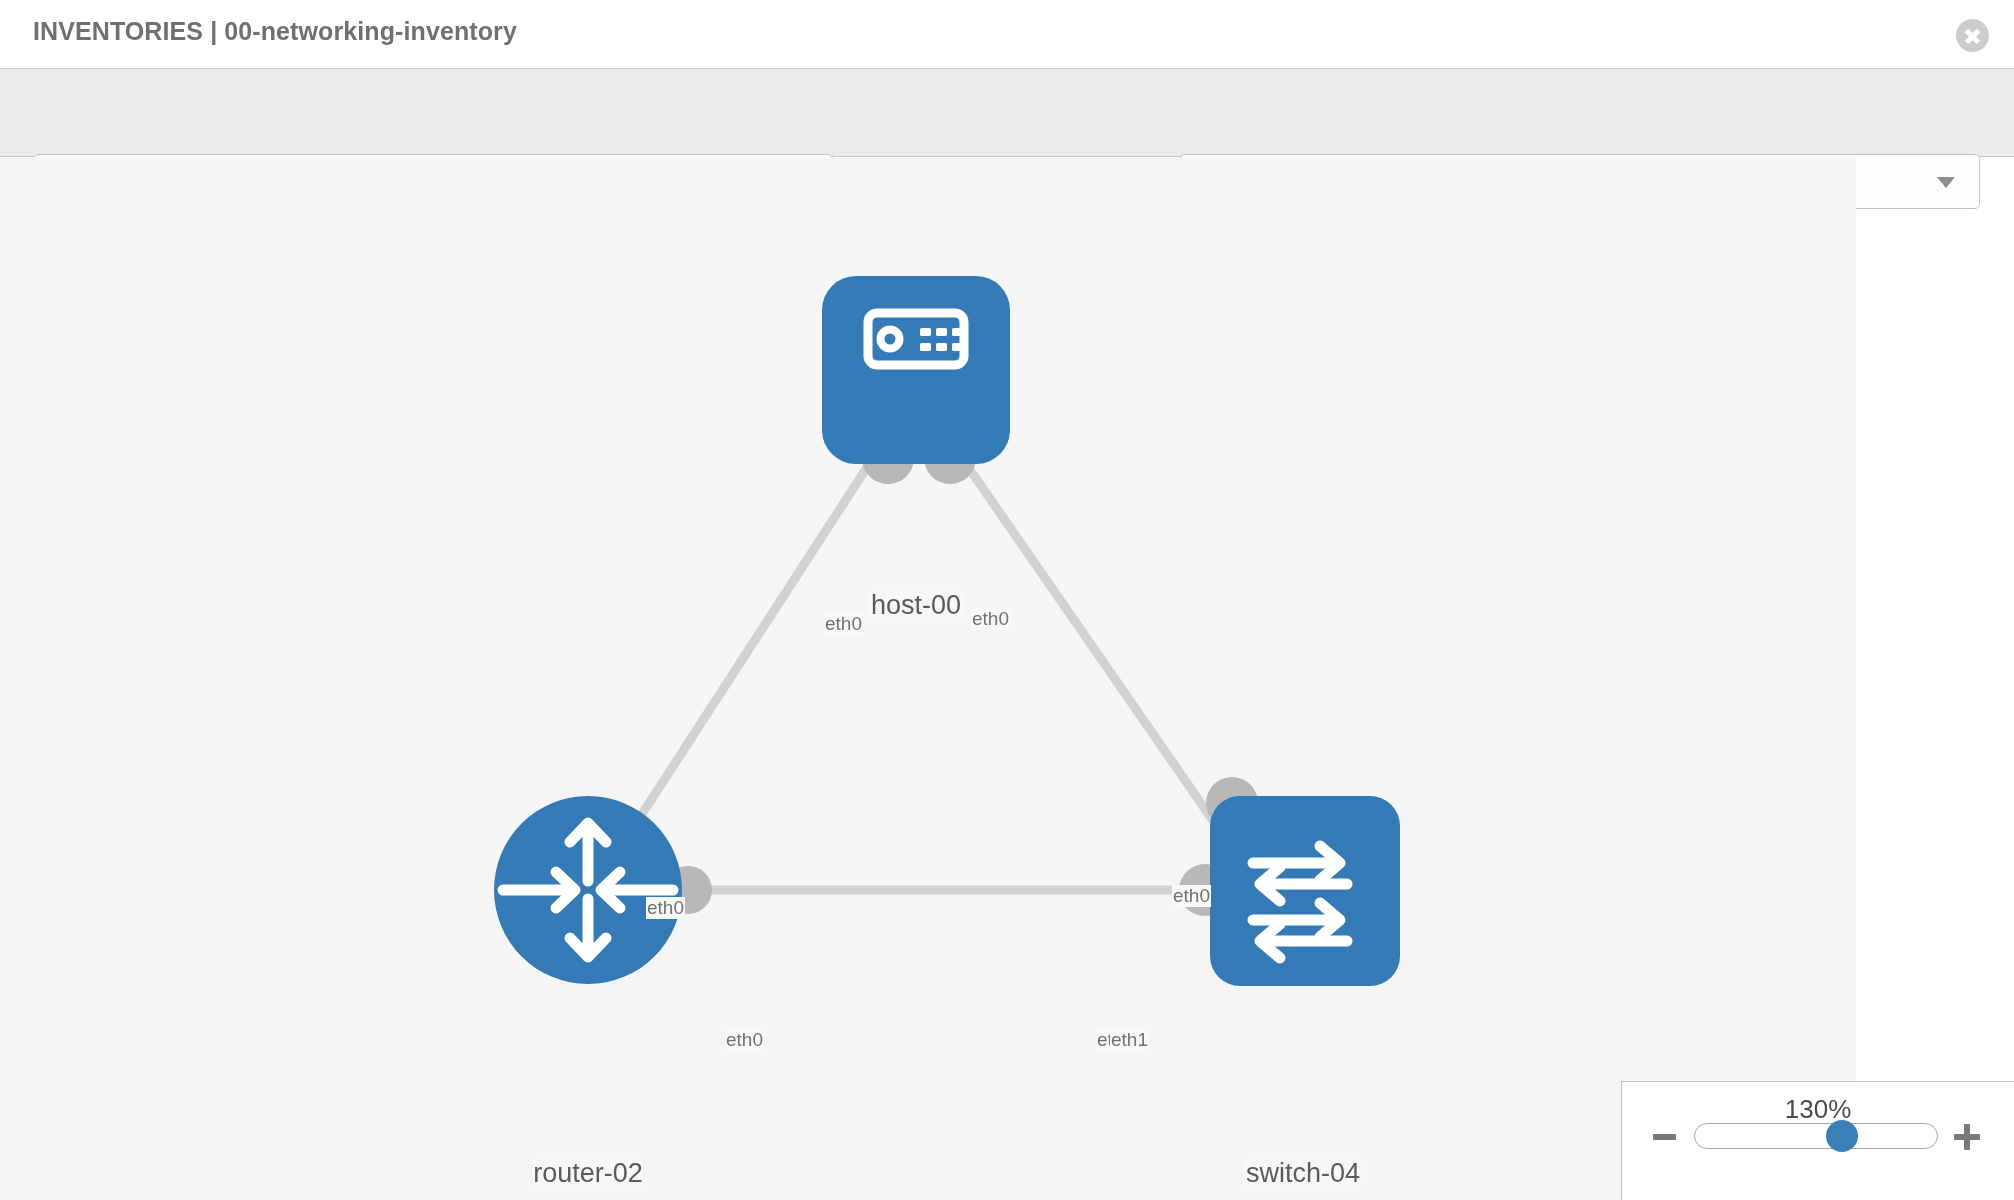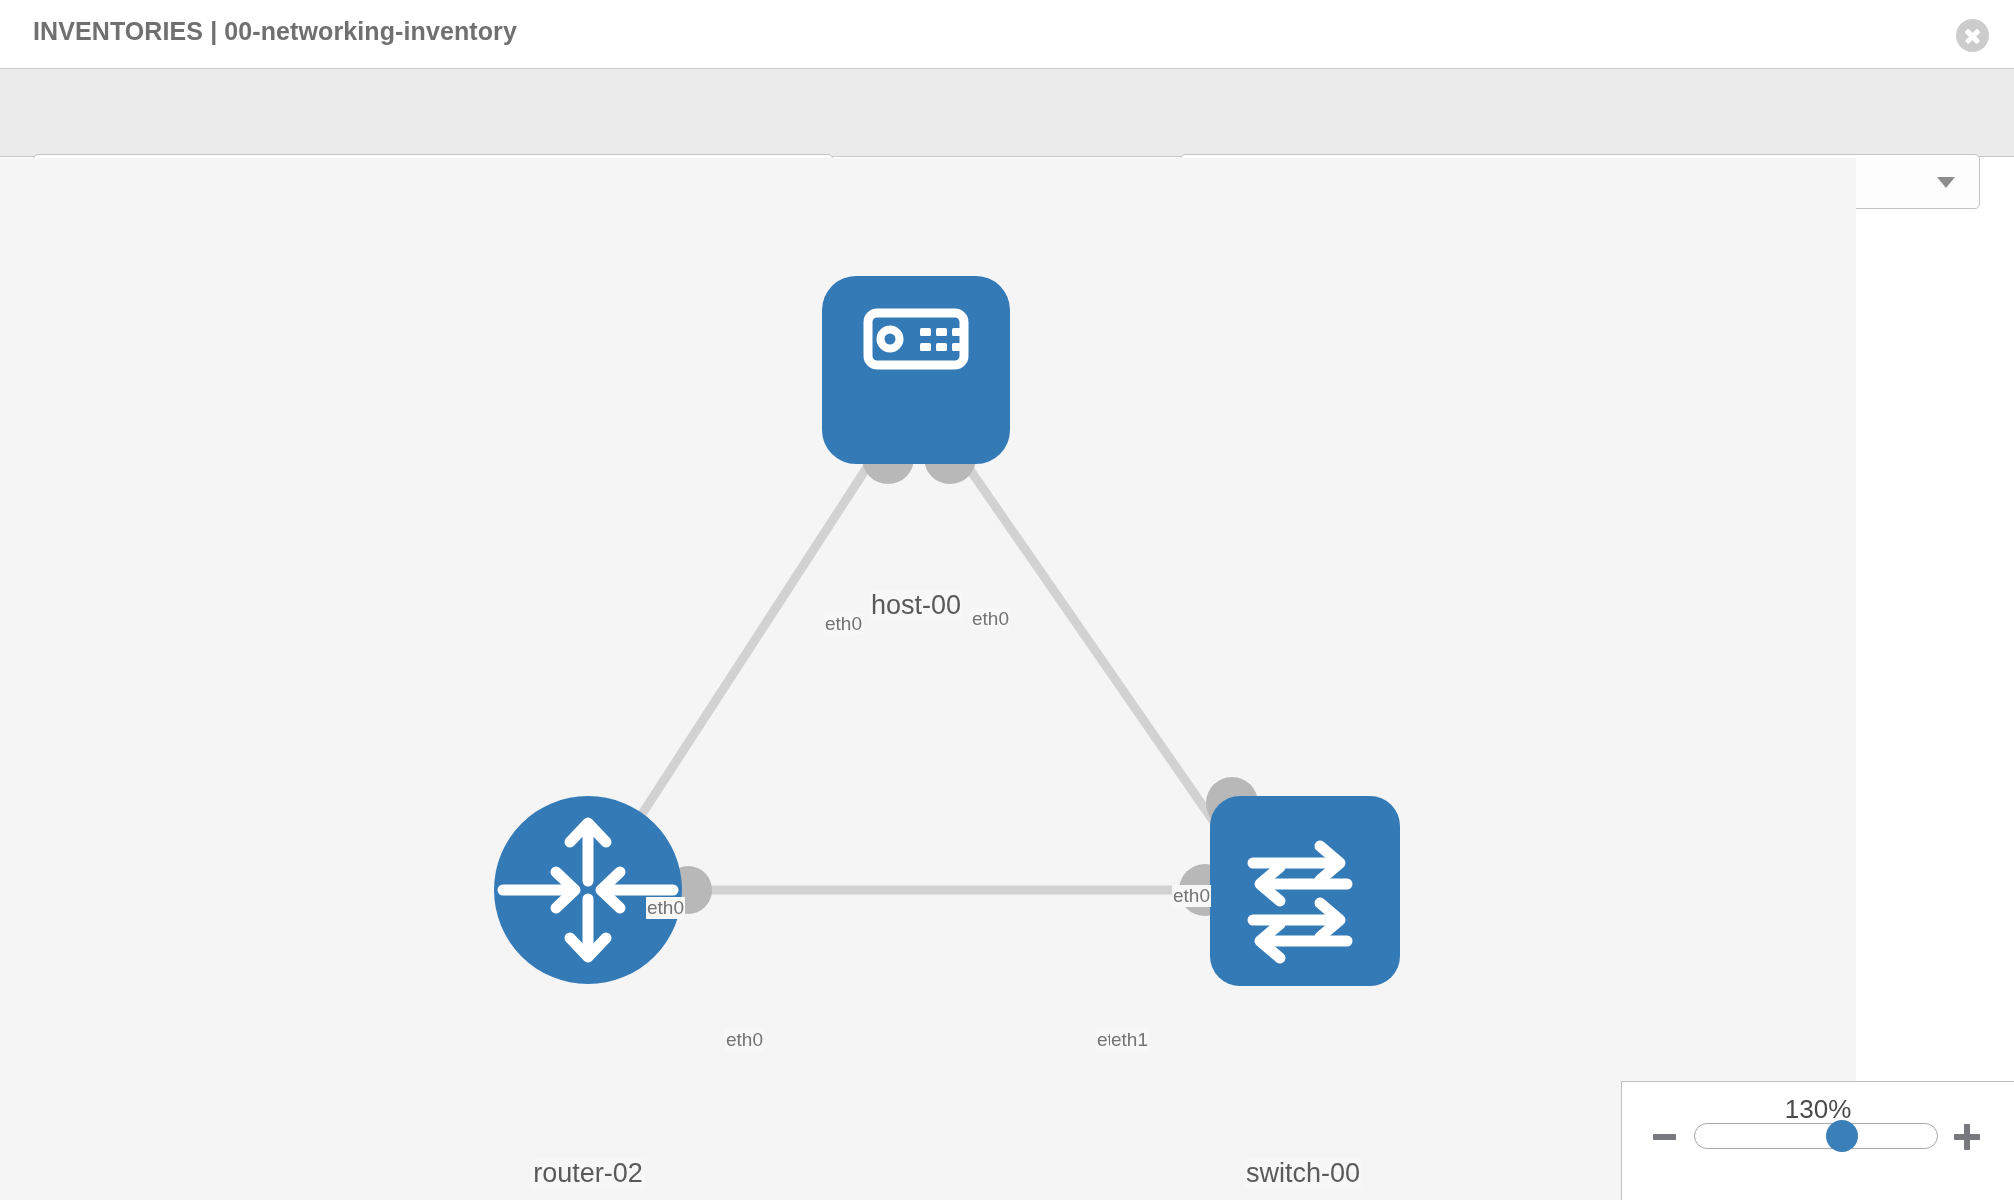--- a/index.html
+++ b/index.html
@@ -317,21 +317,21 @@
           <polyline points="1320,745 1340,762 1320,779"></polyline>
 
           <line x1="1347" y1="783" x2="1262" y2="783"></line>
           <polyline points="1280,766 1260,783 1280,800"></polyline>
         </g>
       </g>
     </svg>
 
     <div class="node-label" style="left:916px; top:432px;">host-00</div>
     <div class="node-label" style="left:588px; top:1000px;">router-02</div>
-    <div class="node-label" style="left:1303px; top:1000px;">switch-00</div>
+    <div class="node-label" style="left:1303px; top:1000px;">switch-04</div>
 
     <div class="iface-label" style="left:824px; top:455px;">eth0</div>
     <div class="iface-label" style="left:971px; top:450px;">eth0</div>
 
     <div class="iface-label" style="left:646px; top:739px;">eth0</div>
     <div class="iface-label" style="left:1172px; top:727px;">eth0</div>
 
     <div class="iface-label" style="left:725px; top:871px;">eth0</div>
 
     <div class="iface-label" style="left:1096px; top:871px;">eth0</div>

